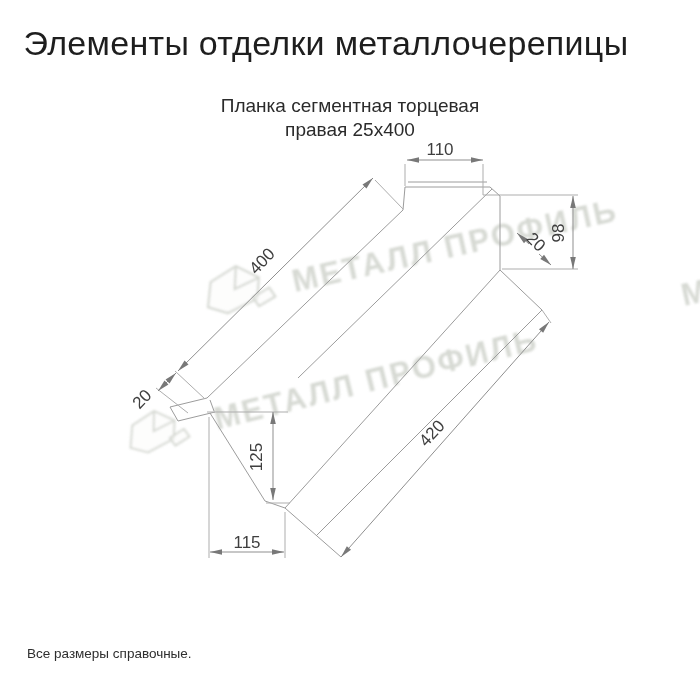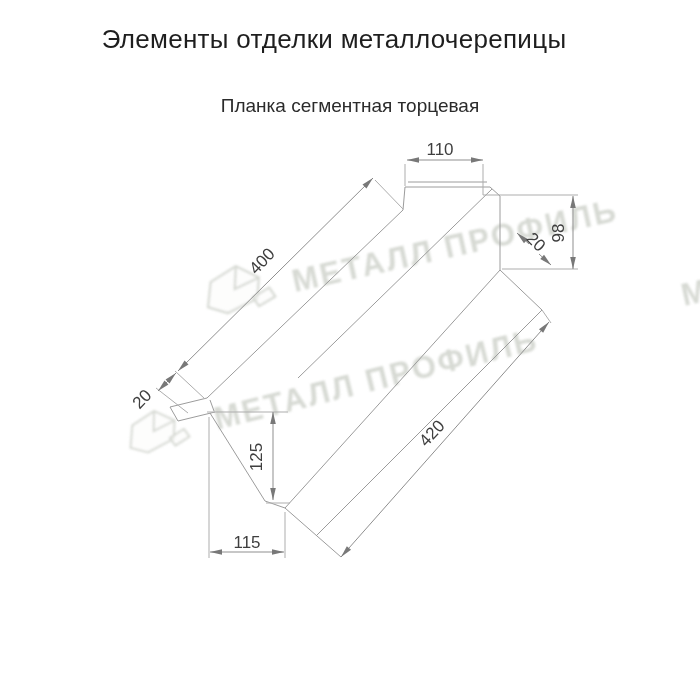--- a/index.html
+++ b/index.html
@@ -3,23 +3,22 @@
 <meta charset="utf-8">
 <style>
   html,body{margin:0;padding:0;}
   body{
     width:700px;height:700px;position:relative;overflow:hidden;
     background:#ffffff;
     font-family:"Liberation Sans","DejaVu Sans",sans-serif;
   }
   .page-title{
     position:absolute;top:24px;left:0;width:652px;
-    text-align:center;font-size:26px;font-weight:400;color:#1e1e1e;
+    text-align:center;font-size:34px;font-weight:400;color:#1e1e1e;
     letter-spacing:0.3px;
-    padding-left:8px;
   }
   .product-name{
     position:absolute;top:94px;left:0;width:700px;
     text-align:center;font-size:19px;line-height:24px;font-weight:400;color:#2b2b2b;
   }
   .footnotes{
     position:absolute;top:644px;left:27px;width:660px;
     font-size:13.5px;line-height:20px;color:#2e2e2e;
   }
   svg.drawing{position:absolute;top:0;left:0;}
@@ -35,20 +34,21 @@
   .wm-logo{stroke:#b4b9ae;stroke-width:2.2;fill:#f7f8f5;fill-opacity:0.55;}
   .wm-logo-open{stroke:#b4b9ae;stroke-width:2.2;fill:none;}
 </style>
 </head>
 <body>
 
 <div class="page-title">Элементы отделки металлочерепицы</div>
 
 <div class="product-name">
   <div>Планка сегментная торцевая</div>
+  <div>правая 25х400</div>
 </div>
 
 <svg class="drawing" width="700" height="700" viewBox="0 0 700 700">
   <defs>
     <marker id="arr" viewBox="0 0 14 8" markerWidth="14" markerHeight="8" refX="13" refY="4" orient="auto-start-reverse" markerUnits="userSpaceOnUse">
       <path d="M13,4 L1,1.2 L1,6.8 Z" fill="#787878"></path>
     </marker>
     <filter id="wmblur" x="-20%" y="-20%" width="140%" height="140%">
       <feGaussianBlur stdDeviation="1.15"></feGaussianBlur>
     </filter>
@@ -129,13 +129,14 @@
     <text class="dim-label" transform="translate(532,246) rotate(44)">20</text>
     <text class="dim-label" transform="translate(266,265) rotate(-46)">400</text>
     <text class="dim-label" transform="translate(146,403) rotate(-46)">20</text>
     <text class="dim-label" transform="translate(436,437) rotate(-47)">420</text>
     <text class="dim-label" transform="translate(262,457) rotate(-90)">125</text>
     <text class="dim-label" transform="translate(247,548)">115</text>
   </g>
 </svg>
 
 <div class="footnotes">
+  <div>Все размеры справочные.</div>
 </div>
 
 </body></html>

